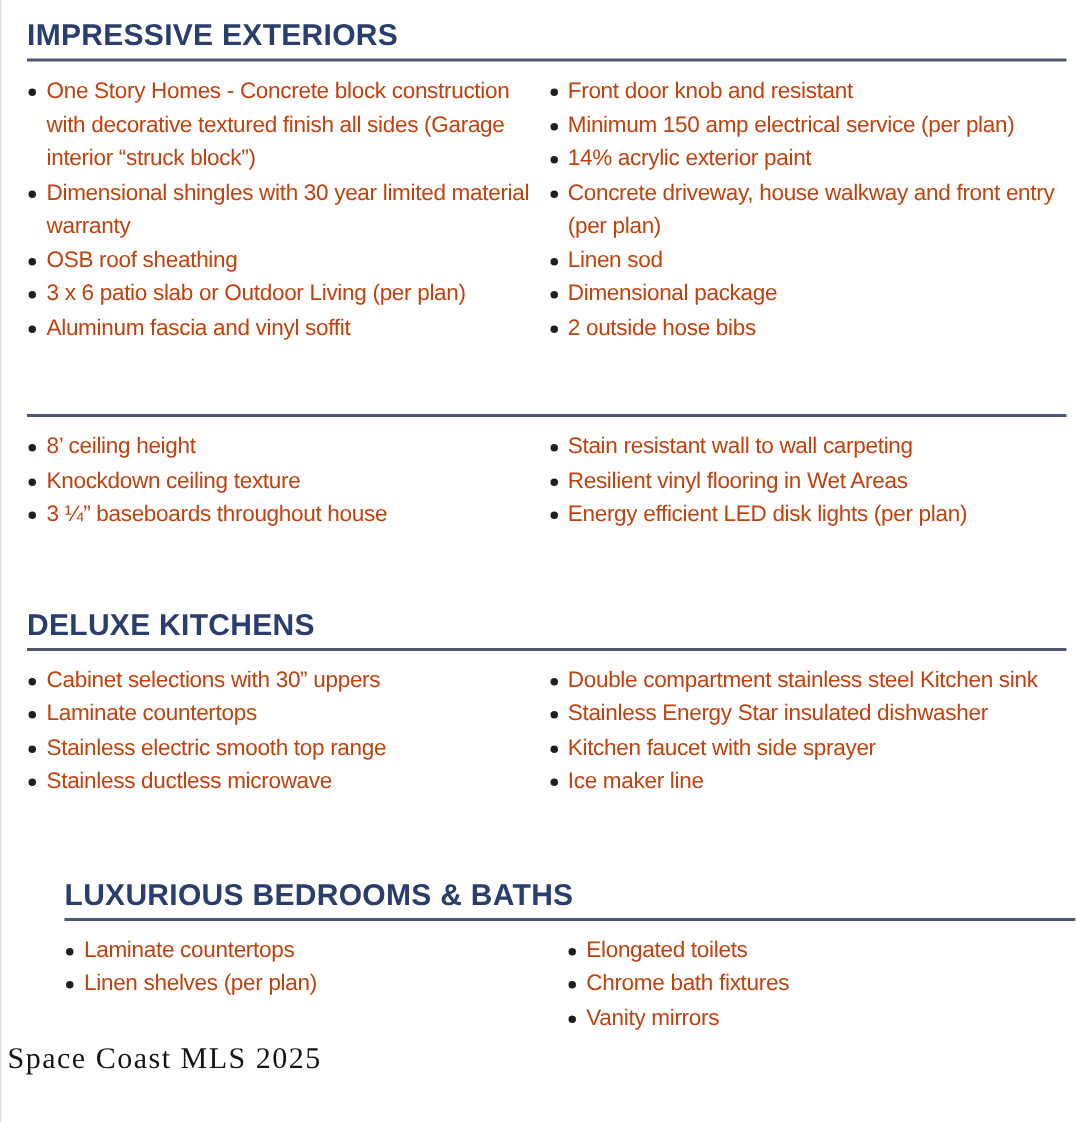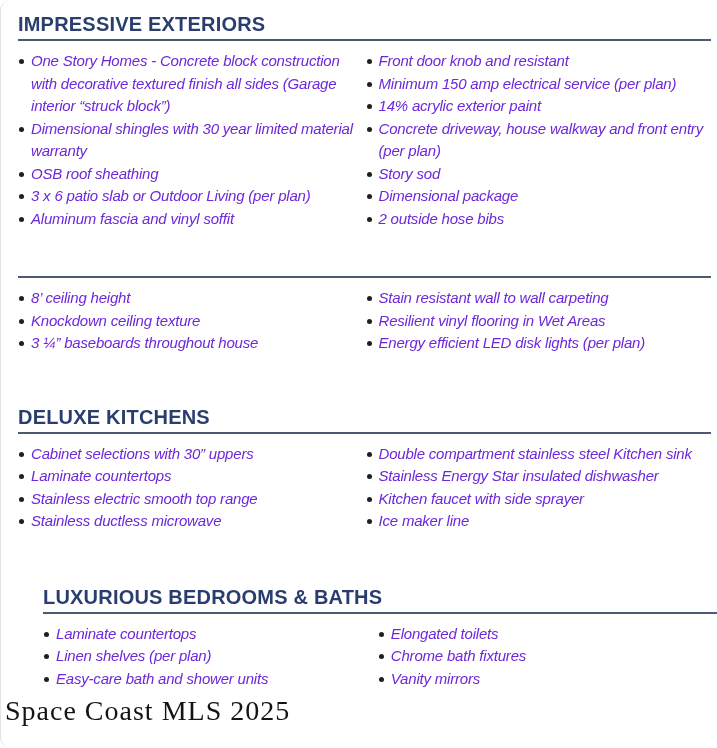--- a/index.html
+++ b/index.html
@@ -10,21 +10,20 @@
   .page {
     position: relative;
     width: 717px;
     height: 748px;
     background: #ffffff;
     overflow: hidden;
     font-family: "Liberation Sans", sans-serif;
     box-sizing: border-box;
     padding: 12px 12px 0 17px;
     border-left: 1px solid #e3e3e3;
-    border-radius: 11px;
   }
   .section { margin: 0; }
   .section + .section.gap-1 { margin-top: 46px; }
   .section + .section.gap-2 { margin-top: 50px; }
   .section + .section.gap-3 { margin-top: 52px; margin-left: 25px; }
   .section-title {
     margin: 0;
     font-size: 20px;
     line-height: 24px;
     font-weight: bold;
@@ -43,39 +42,38 @@
   }
   .col { margin: 0; padding: 0; list-style: none; }
   .col-left { width: 348px; }
   .col-right { width: 340px; }
   .feature {
     position: relative;
     padding-left: 13px;
     font-size: 15px;
     line-height: 22.5px;
     letter-spacing: -0.2px;
-    color: #6d28d9;
-    font-style: italic;
+    color: #c2410c;
   }
   .feature::before {
     content: "";
     position: absolute;
     left: 1px;
     top: 9px;
     width: 5px;
     height: 5px;
     border-radius: 50%;
     background: #1f1f1f;
   }
   .watermark {
     position: absolute;
     left: 4px;
     top: 695px;
     font-family: "Liberation Serif", serif;
-    font-size: 28px;
+    font-size: 20px;
     letter-spacing: 1px;
     color: #141414;
     white-space: nowrap;
   }
 </style>
 </head>
 <body>
 
 <div class="page">
 
@@ -88,21 +86,21 @@
         <li class="feature">Dimensional shingles with 30 year limited material warranty</li>
         <li class="feature">OSB roof sheathing</li>
         <li class="feature">3 x 6 patio slab or Outdoor Living (per plan)</li>
         <li class="feature">Aluminum fascia and vinyl soffit</li>
       </ul>
       <ul class="col col-right">
         <li class="feature">Front door knob and resistant</li>
         <li class="feature">Minimum 150 amp electrical service (per plan)</li>
         <li class="feature">14% acrylic exterior paint</li>
         <li class="feature">Concrete driveway, house walkway and front entry (per plan)</li>
-        <li class="feature">Story sod</li>
+        <li class="feature">Linen sod</li>
         <li class="feature">Dimensional package</li>
         <li class="feature">2 outside hose bibs</li>
       </ul>
     </div>
   </div>
 
   <div class="section gap-1">
     <hr class="section-rule">
     <div class="cols">
       <ul class="col col-left">
@@ -137,21 +135,20 @@
     </div>
   </div>
 
   <div class="section gap-3">
     <h2 class="section-title">LUXURIOUS BEDROOMS &amp; BATHS</h2>
     <hr class="section-rule">
     <div class="cols">
       <ul class="col col-left">
         <li class="feature">Laminate countertops</li>
         <li class="feature">Linen shelves (per plan)</li>
-        <li class="feature">Easy-care bath and shower units</li>
       </ul>
       <ul class="col col-right">
         <li class="feature">Elongated toilets</li>
         <li class="feature">Chrome bath fixtures</li>
         <li class="feature">Vanity mirrors</li>
       </ul>
     </div>
   </div>
 
   <div class="watermark">Space Coast MLS 2025</div>

